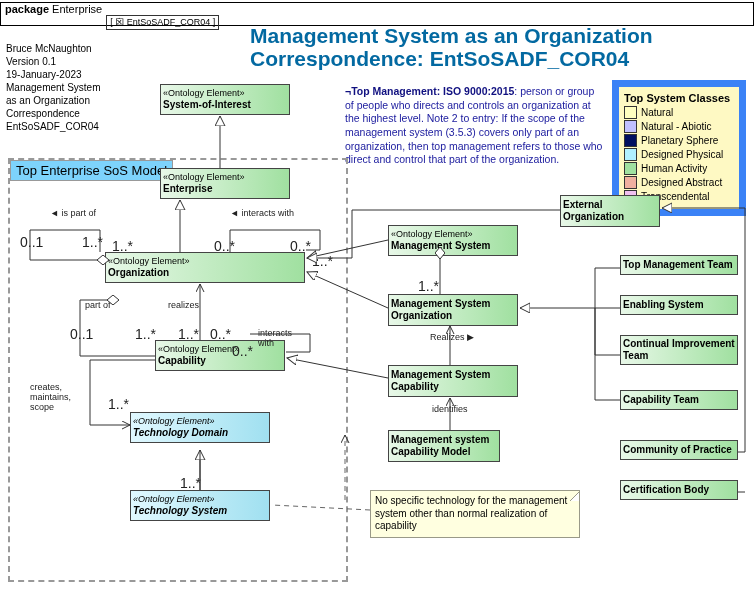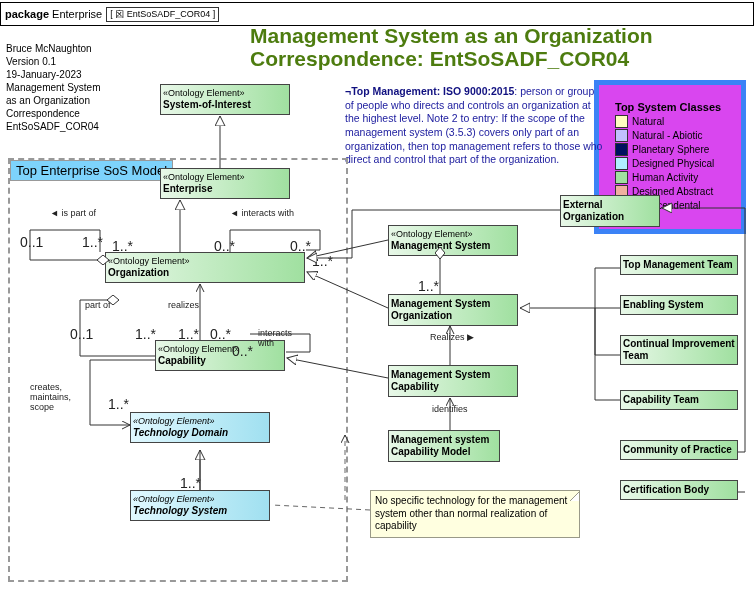--- a/index.html
+++ b/index.html
@@ -1,21 +1,21 @@
 <!DOCTYPE html>
 <html><head>
 <meta charset="utf-8">
 <style>
 body{margin:0;font-family:Arial,sans-serif;font-size:10px;background:#fff;width:754px;height:600px;position:relative;overflow:hidden}
-.hdr{position:absolute;top:2px;left:0;right:0;border:1px solid #000;height:22px;display:flex;align-items:center;padding-left:4px;font-size:11px}
+.hdr{position:absolute;top:2px;left:0;right:0;border:1px solid #000;height:22px;display:flex;align-items:flex-start;padding-left:4px;font-size:11px}
 .hdr b{font-weight:bold}
 .pkg-tab{border:1px solid #333;padding:0 3px;margin:12px 4px;font-size:9px}
-.title{position:absolute;top:24px;left:250px;font-size:21px;font-weight:bold;color:#4d7c0f;line-height:1.1}
+.title{position:absolute;top:24px;left:250px;font-size:21px;font-weight:bold;color:#0369a1;line-height:1.1}
 .meta{position:absolute;top:42px;left:6px;font-size:10px;line-height:1.3}
-.legend{position:absolute;top:80px;right:8px;border:5px solid #3b82f6;background:#d946ef;padding:16px;font-size:10px;width:110px}
+.legend{position:absolute;top:80px;right:8px;border:7px solid #3b82f6;background:#fef9c3;padding:5px;font-size:10px;width:110px}
 .legend-title{font-weight:bold;font-size:11px;margin-bottom:2px}
 .lrow{display:flex;align-items:center;margin:1px 0}
 .sw{width:11px;height:11px;border:1px solid #333;margin-right:4px}
 .note{position:absolute;background:#ffffe0;border:1px solid #998;padding:4px;font-size:10px;line-height:1.25}
 .note-corner{position:absolute;top:0;right:0;width:10px;height:10px;background:linear-gradient(135deg,#ffffe0 50%,#998 50%,#998 55%,#fff 55%)}
 .def{position:absolute;top:85px;left:345px;width:260px;color:#2020a0;font-size:10.5px;line-height:1.3}
 .def b{color:#101080}
 .sos-frame{position:absolute;top:158px;left:8px;width:336px;height:420px;border:2px dashed #999}
 .sos-tab{position:absolute;top:0;left:0;background:#7dd3fc;border:1px solid #999;padding:2px 5px;font-size:13px}
 .cls{position:absolute;border:1px solid #444;text-align:left;padding:3px 2px;font-size:10px;line-height:1.2;box-sizing:border-box}

